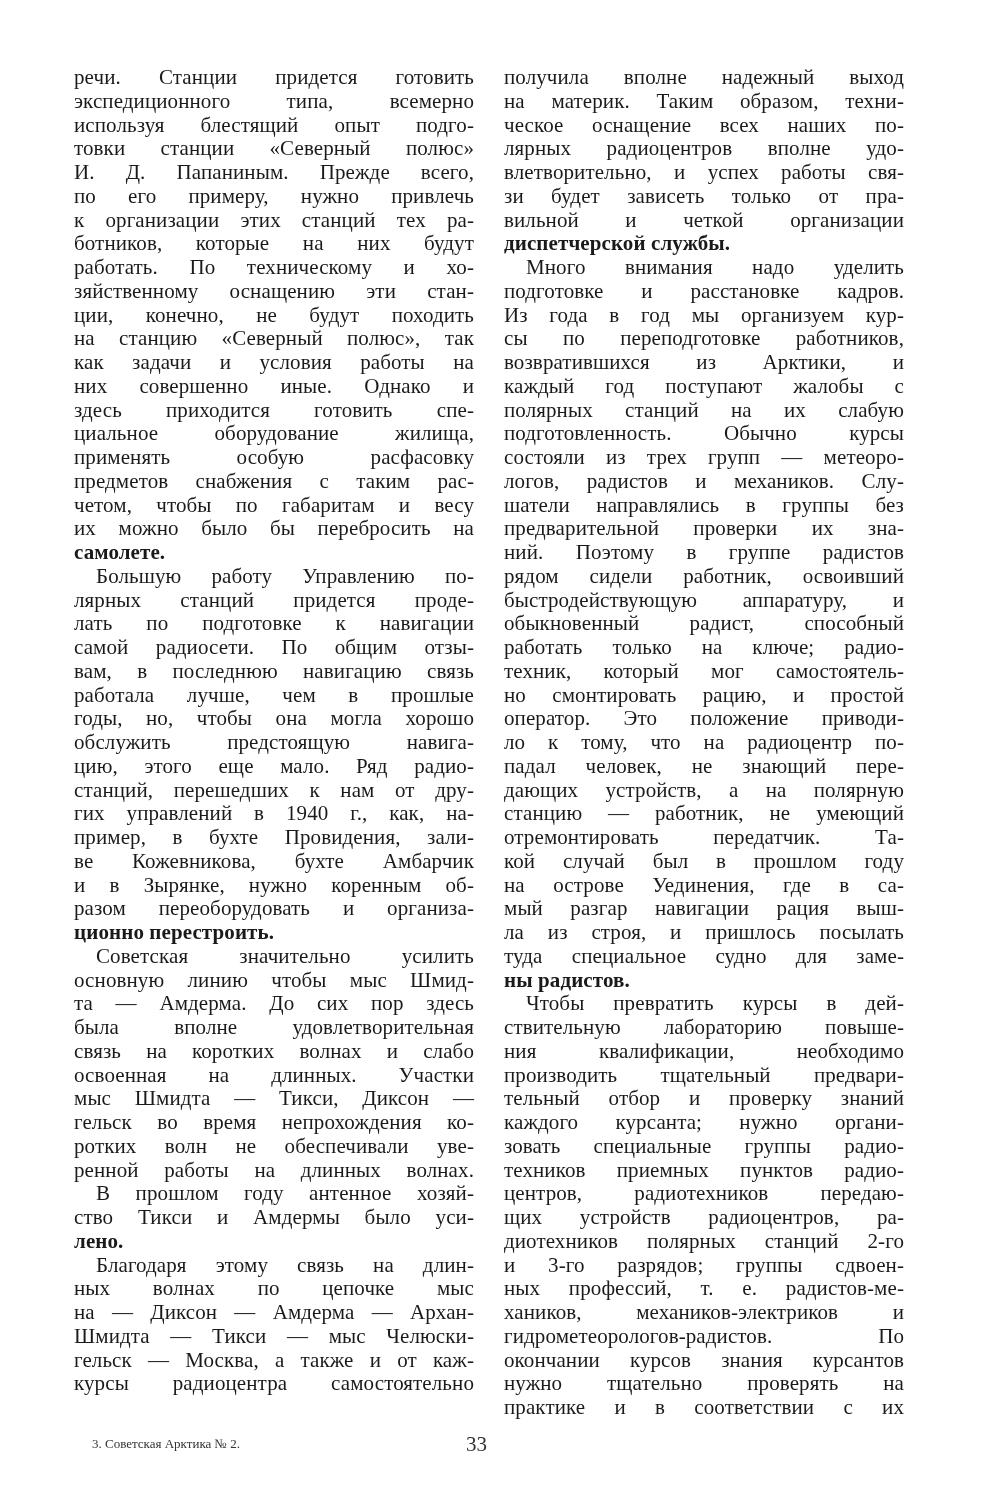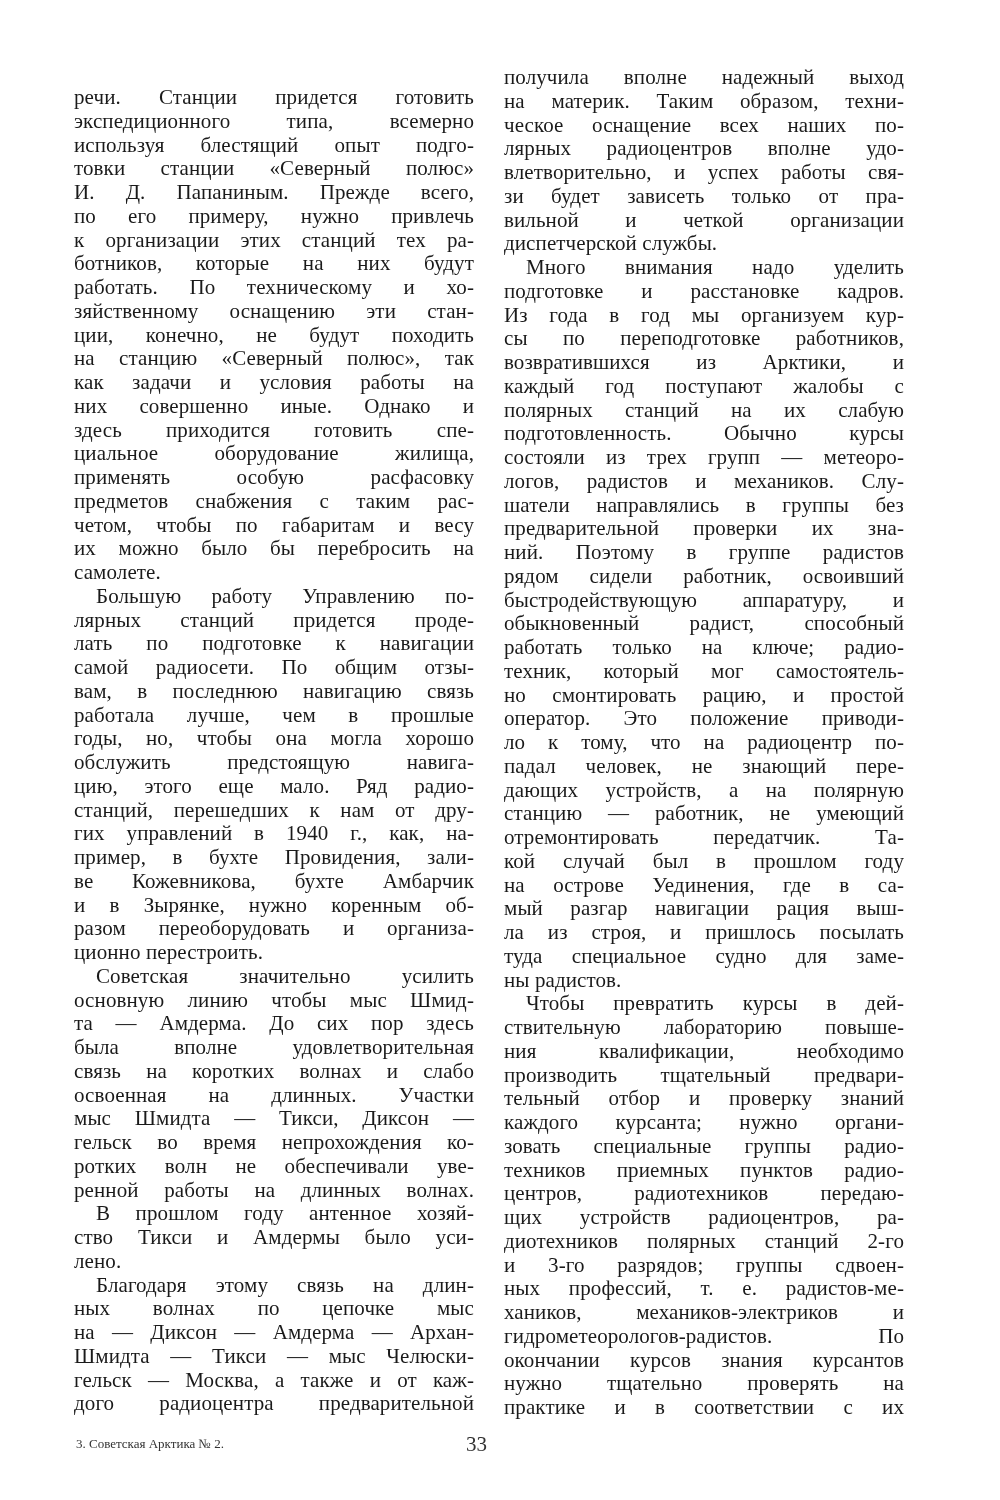--- a/index.html
+++ b/index.html
@@ -1,28 +1,28 @@
 <!DOCTYPE html>
 <html><head>
 <meta charset="utf-8">
 <style>
   html, body { margin:0; padding:0; background:#ffffff; }
   body { width:1000px; height:1500px; position:relative; overflow:hidden;
          font-family:"Liberation Serif","DejaVu Serif",serif; color:#1a1a1a; }
   .page { position:absolute; left:0; top:0; width:1000px; height:1500px; }
   .col { position:absolute; top:66px; width:400px; }
-  .col-left { left:74px;margin-top:20px; }
+  .col-left { left:74px; }
   .col-right { left:504px; }
   .line { display:block; height:23.75px; line-height:23.75px; font-size:21px;
           white-space:nowrap; text-align:justify; text-align-last:justify; letter-spacing:0.1px; }
-  .line.last { text-align-last:left; }
+  .line.last { text-align-last:left;font-weight:bold; }
   .line.indent { padding-left:22px; }
   .footer { position:absolute; top:1436px; left:74px; width:830px; height:20px;
             font-size:13px; font-family:"Liberation Serif",serif; color:#333; }
-  .footer .src { position:absolute; left:2px; top:0; }
+  .footer .src { position:absolute; left:18px; top:0; }
   .footer .pg { position:absolute; left:392px; top:-4px; font-size:21px; }
 </style>
 </head>
 <body>
 
 <div class="page">
   <div class="col col-left" id="col-left">
       <span class="line">речи. Станции придется готовить</span>
       <span class="line">экспедиционного типа, всемерно</span>
       <span class="line">используя блестящий опыт подго-</span>
@@ -71,21 +71,21 @@
       <span class="line">ротких волн не обеспечивали уве-</span>
       <span class="line">ренной работы на длинных волнах.</span>
       <span class="line indent">В прошлом году антенное хозяй-</span>
       <span class="line">ство Тикси и Амдермы было уси-</span>
       <span class="line last">лено.</span>
       <span class="line indent">Благодаря этому связь на длин-</span>
       <span class="line">ных волнах по цепочке мыс</span>
       <span class="line">на — Диксон — Амдерма — Архан-</span>
       <span class="line">Шмидта — Тикси — мыс Челюски-</span>
       <span class="line">гельск — Москва, а также и от каж-</span>
-      <span class="line">дого радиоцентра предварительной</span>
+      <span class="line">курсы радиоцентра самостоятельно</span>
     </div>
   <div class="col col-right" id="col-right">
       <span class="line">получила вполне надежный выход</span>
       <span class="line">на материк. Таким образом, техни-</span>
       <span class="line">ческое оснащение всех наших по-</span>
       <span class="line">лярных радиоцентров вполне удо-</span>
       <span class="line">влетворительно, и успех работы свя-</span>
       <span class="line">зи будет зависеть только от пра-</span>
       <span class="line">вильной и четкой организации</span>
       <span class="line last">диспетчерской службы.</span>

